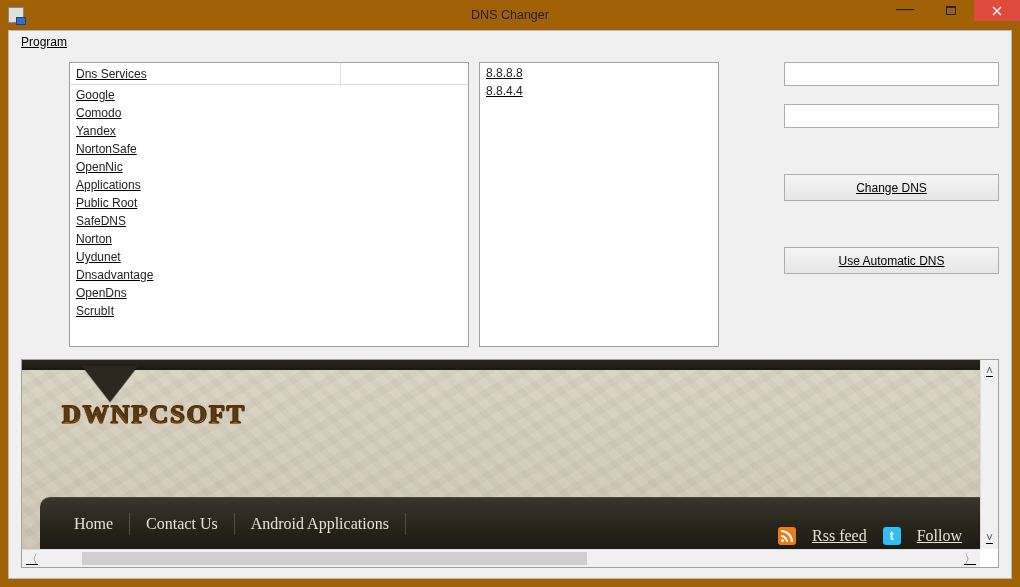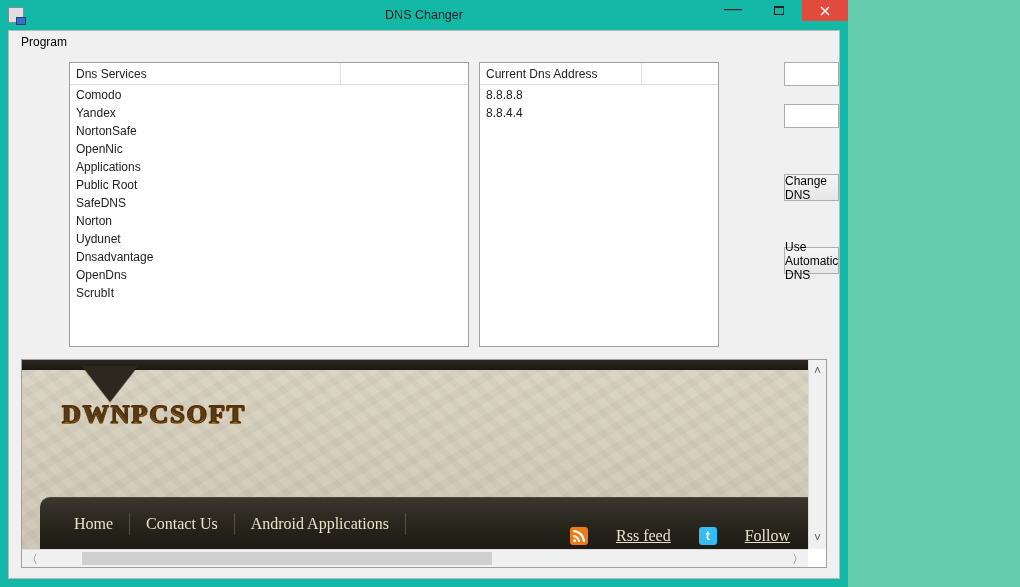--- a/index.html
+++ b/index.html
@@ -1,17 +1,17 @@
 <!DOCTYPE html>
 <html><head>
 <meta charset="utf-8">
 <style>
 * { box-sizing: border-box; margin: 0; padding: 0; }
 body { font-family: "Segoe UI", Tahoma, sans-serif; font-size: 12px; background: #66ceae; width: 1020px; height: 587px; overflow: hidden; }
-.window { width: 848px; height: 587px; background: #14b8a6; display: flex; flex-direction: column; }
+.window { width: 1020px; height: 587px; background: #a16207; display: flex; flex-direction: column; text-decoration: underline; }
 .titlebar { height: 30px; display: flex; align-items: center; position: relative; }
 .titlebar-icon { width: 16px; height: 16px; margin-left: 8px; background: #e0e0e0; border: 1px solid #888; position: relative; }
 .titlebar-icon::after { content: ""; position: absolute; bottom: -3px; right: -3px; width: 8px; height: 6px; background: #3a6fbf; border: 1px solid #204080; }
 .titlebar-title { position: absolute; left: 50%; transform: translateX(-50%); font-size: 12.5px; color: #222; }
 .titlebar-btns { position: absolute; right: 0; top: 0; display: flex; height: 21px; }
 .tb-btn { width: 46px; height: 21px; display: flex; align-items: center; justify-content: center; font-family: Arial, sans-serif; }
 .tb-min { color: #222; font-size: 18px; line-height: 1; padding-bottom: 6px; }
 .tb-max { color: #222; }
 .tb-max-inner { width: 10px; height: 9px; border: 1px solid #222; border-top: 2px solid #222; }
 .tb-close { background: #e04b3d; color: #fff; font-size: 13px; }
@@ -48,21 +48,21 @@
 .web-topbar { position:absolute; left:0; right:0; top:0; height:10px; background:linear-gradient(#2a2720,#1a1812); }
 .web-triangle { position: absolute; top: 6px; left: 60px; width: 0; height: 0; border-left: 28px solid transparent; border-right: 28px solid transparent; border-top: 36px solid #2c2820; filter: drop-shadow(0 1px 0 rgba(0,0,0,.3)); }
 .web-logo { position: absolute; top: 40px; left: 40px; font-family: Georgia, "Times New Roman", serif; font-weight: bold; font-size: 26px; letter-spacing: 2px; color: #b37a2a;
   text-shadow: 0 -1px 0 #5b3b13, 0 1px 0 #dfae5a, 1px 0 0 #5b3b13, -1px 0 0 #5b3b13;
   background: linear-gradient(#d79a3c,#8e5a1e);
   -webkit-background-clip: text; background-clip: text; -webkit-text-fill-color: transparent;
   -webkit-text-stroke: 1px #4d2f0e; }
 .web-nav { position: absolute; left: 18px; right: 0; bottom: 0; height: 52px; background: linear-gradient(#3a362e,#262319 60%,#1d1b15); border-top: 1px solid #4a463c; border-top-left-radius: 10px; display: flex; align-items: center; padding: 0 18px; color: #e8e2cf; font-family: Georgia, serif; font-size: 16px; }
 .web-nav .nav-item { padding: 0 16px; position: relative; }
 .web-nav .sep { width: 1px; height: 22px; background: #56513f; }
-.web-nav .right { margin-left: auto; display: flex; align-items: center; gap: 28px; margin-top: 24px; }
+.web-nav .right { margin-left: auto; display: flex; align-items: center; gap: 16px; margin-top: 24px; }
 .rss-box { width: 18px; height: 18px; background: #ee7b1a; border-radius: 3px; position: relative; }
 .rss-box::before, .rss-box::after { content:""; position:absolute; border:2px solid #fff; border-left:0; border-bottom:0; border-top-right-radius: 12px; }
 .rss-box::before { width: 10px; height: 10px; left: 3px; bottom: 3px; }
 .rss-box::after { width: 5px; height: 5px; left: 3px; bottom: 3px; }
 .rss-dot { position:absolute; width:3px; height:3px; background:#fff; border-radius:50%; left:3px; bottom:3px; }
 .tw-box { width: 18px; height: 18px; background: #33bdf2; border-radius: 3px; color:#fff; display:flex; align-items:center; justify-content:center; font-family:Arial; font-weight:bold; font-size:12px; }
 .nav-link { text-decoration: underline; color: #e8e2cf; }
 
 .vscroll { width: 18px; background: #f0f0f0; border-left: 1px solid #dcdcdc; display: flex; flex-direction: column; align-items: center; justify-content: space-between; padding: 3px 0; }
 .hscroll { height: 18px; background: #f0f0f0; border-top: 1px solid #dcdcdc; display: flex; align-items: center; }
@@ -99,40 +99,37 @@
 
     <div class="content">
       <div class="top-row">
 
         <div class="panel dns-services">
           <div class="panel-header split">
             <div class="h1">Dns Services</div>
             <div class="h2"></div>
           </div>
           <div class="panel-body" id="services-body">
+              <div class="row">Google</div>
               <div class="row">Comodo</div>
               <div class="row">Yandex</div>
               <div class="row">NortonSafe</div>
               <div class="row">OpenNic</div>
               <div class="row">Applications</div>
               <div class="row">Public Root</div>
               <div class="row">SafeDNS</div>
               <div class="row">Norton</div>
               <div class="row">Uydunet</div>
               <div class="row">Dnsadvantage</div>
               <div class="row">OpenDns</div>
               <div class="row">ScrubIt</div>
             </div>
         </div>
 
         <div class="panel current-dns">
-          <div class="panel-header split">
-            <div class="h1">Current Dns Address</div>
-            <div class="h2"></div>
-          </div>
           <div class="panel-body" id="current-body">
               <div class="row">8.8.8.8</div>
               <div class="row">8.8.4.4</div>
             </div>
         </div>
 
         <div class="right-col">
           <input class="txt-input" value="" style="">
           <input class="txt-input" value="" style="">
           <div class="gap-lg"></div>

